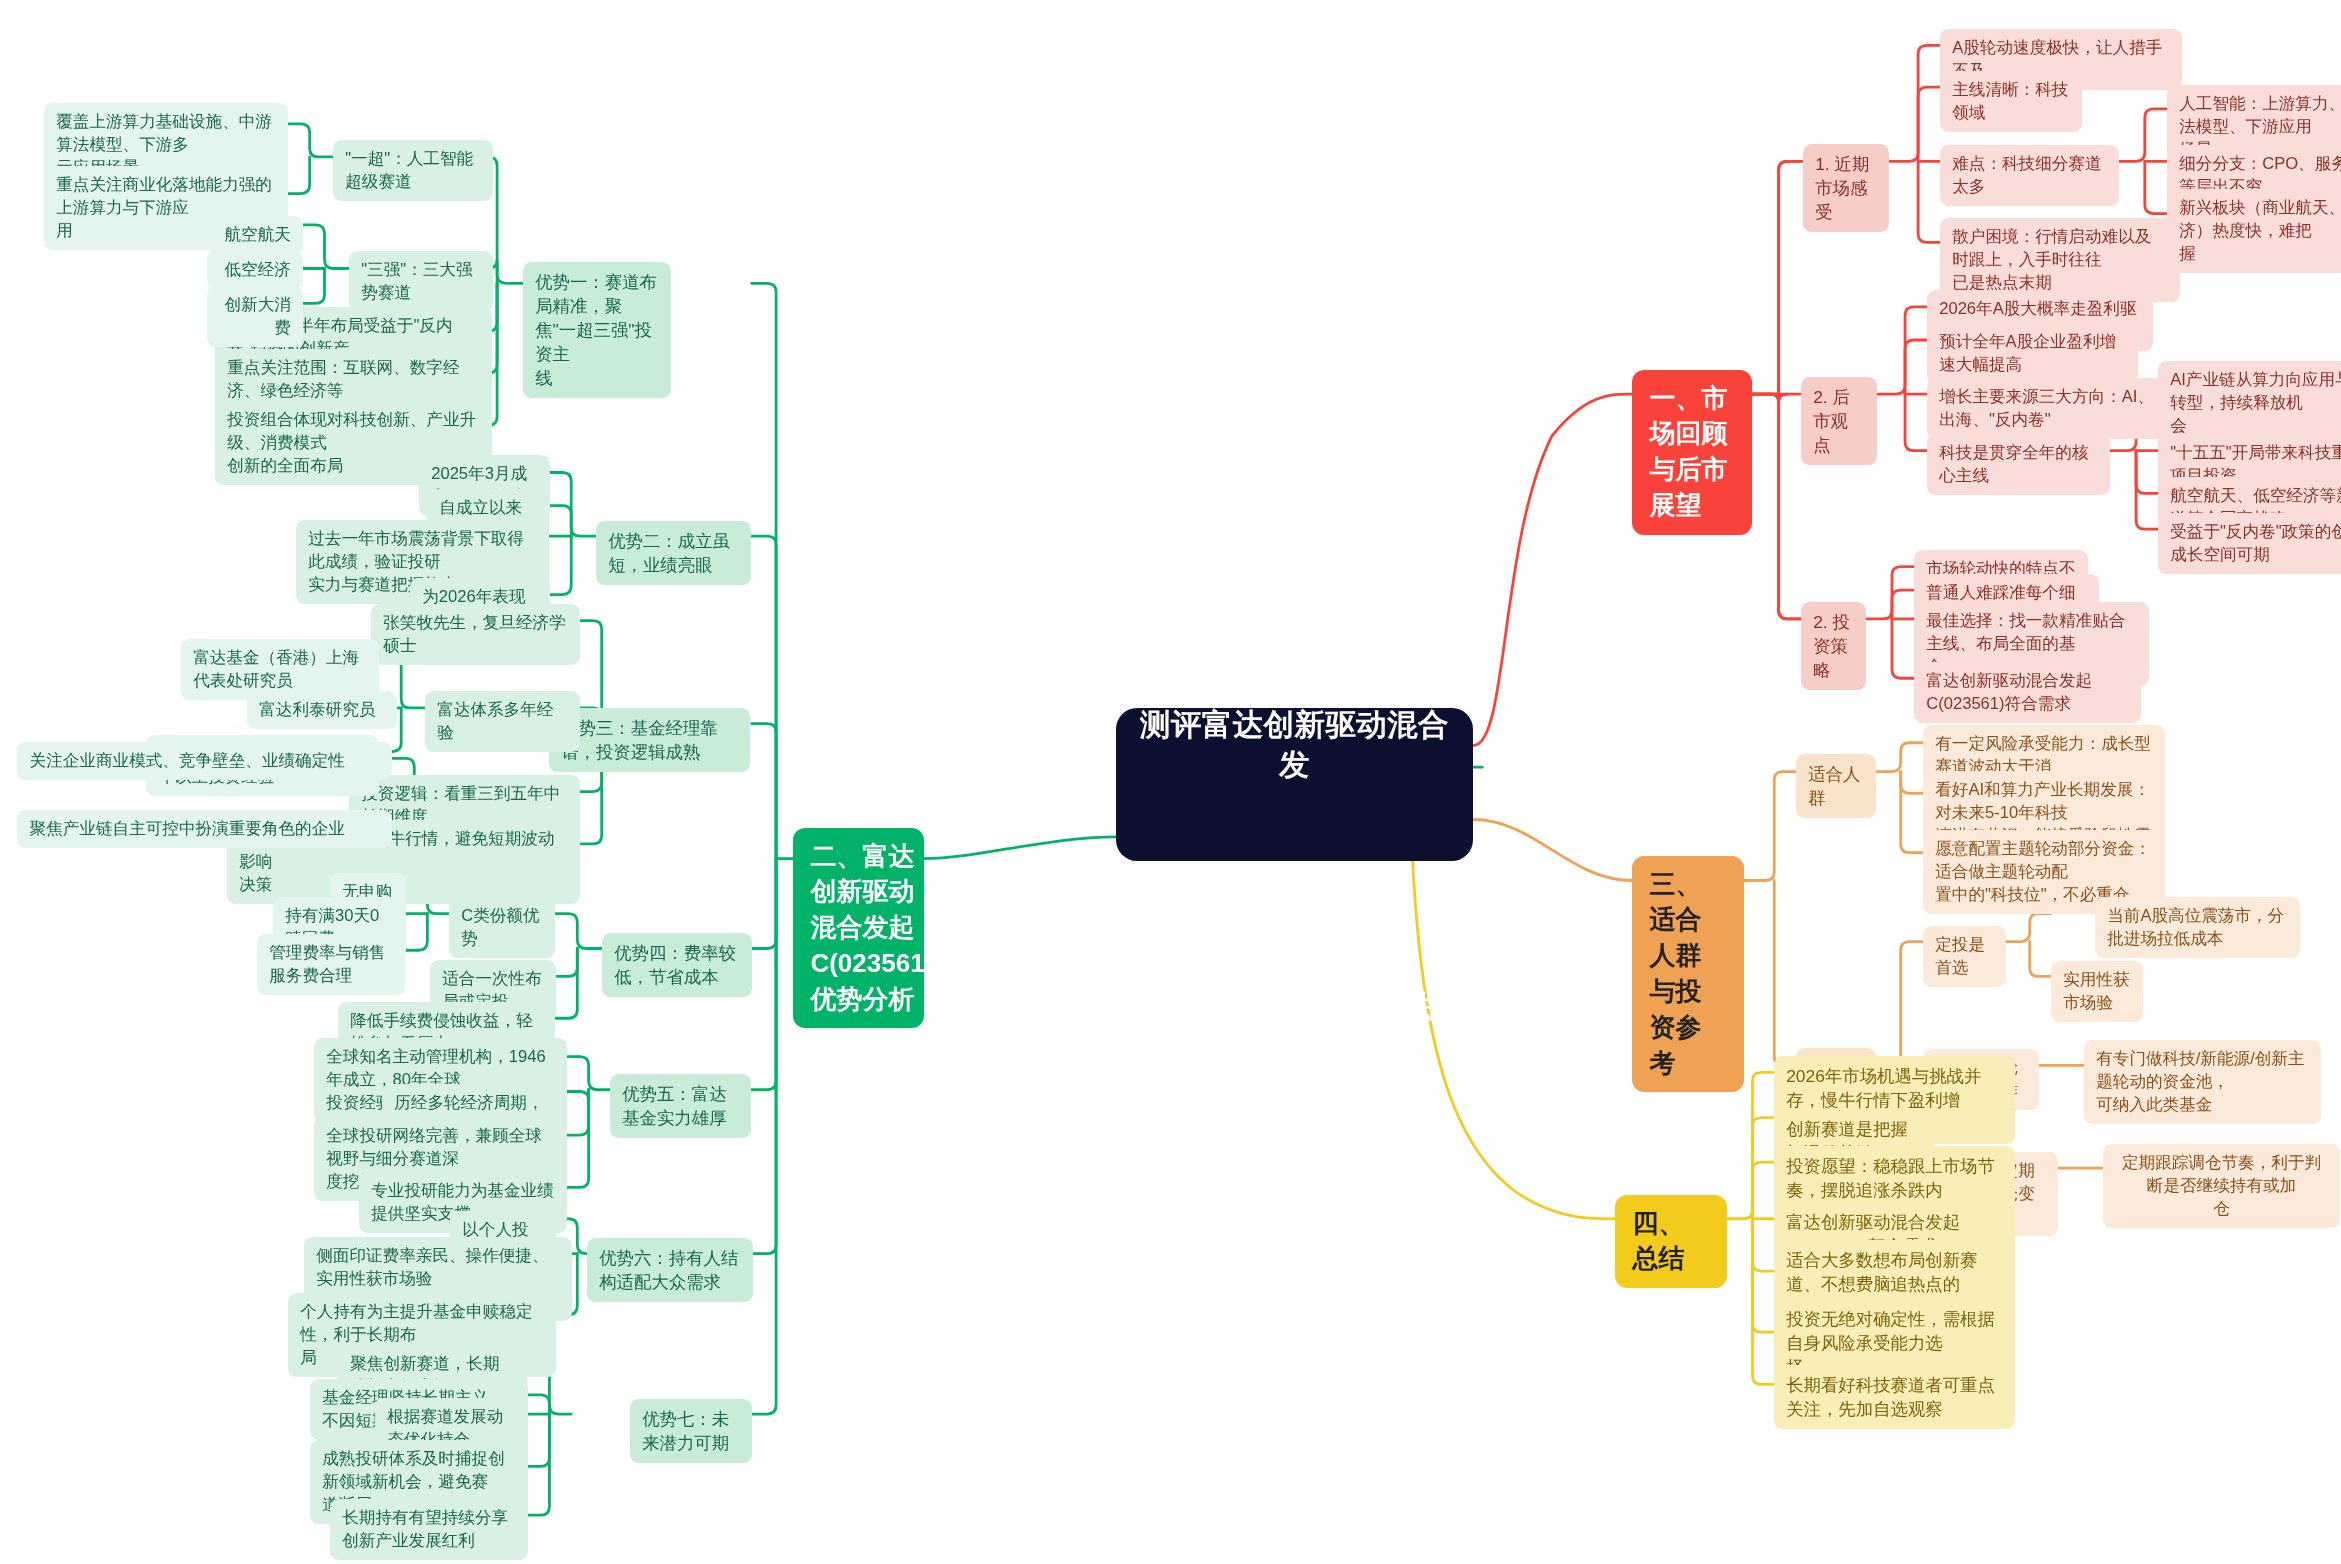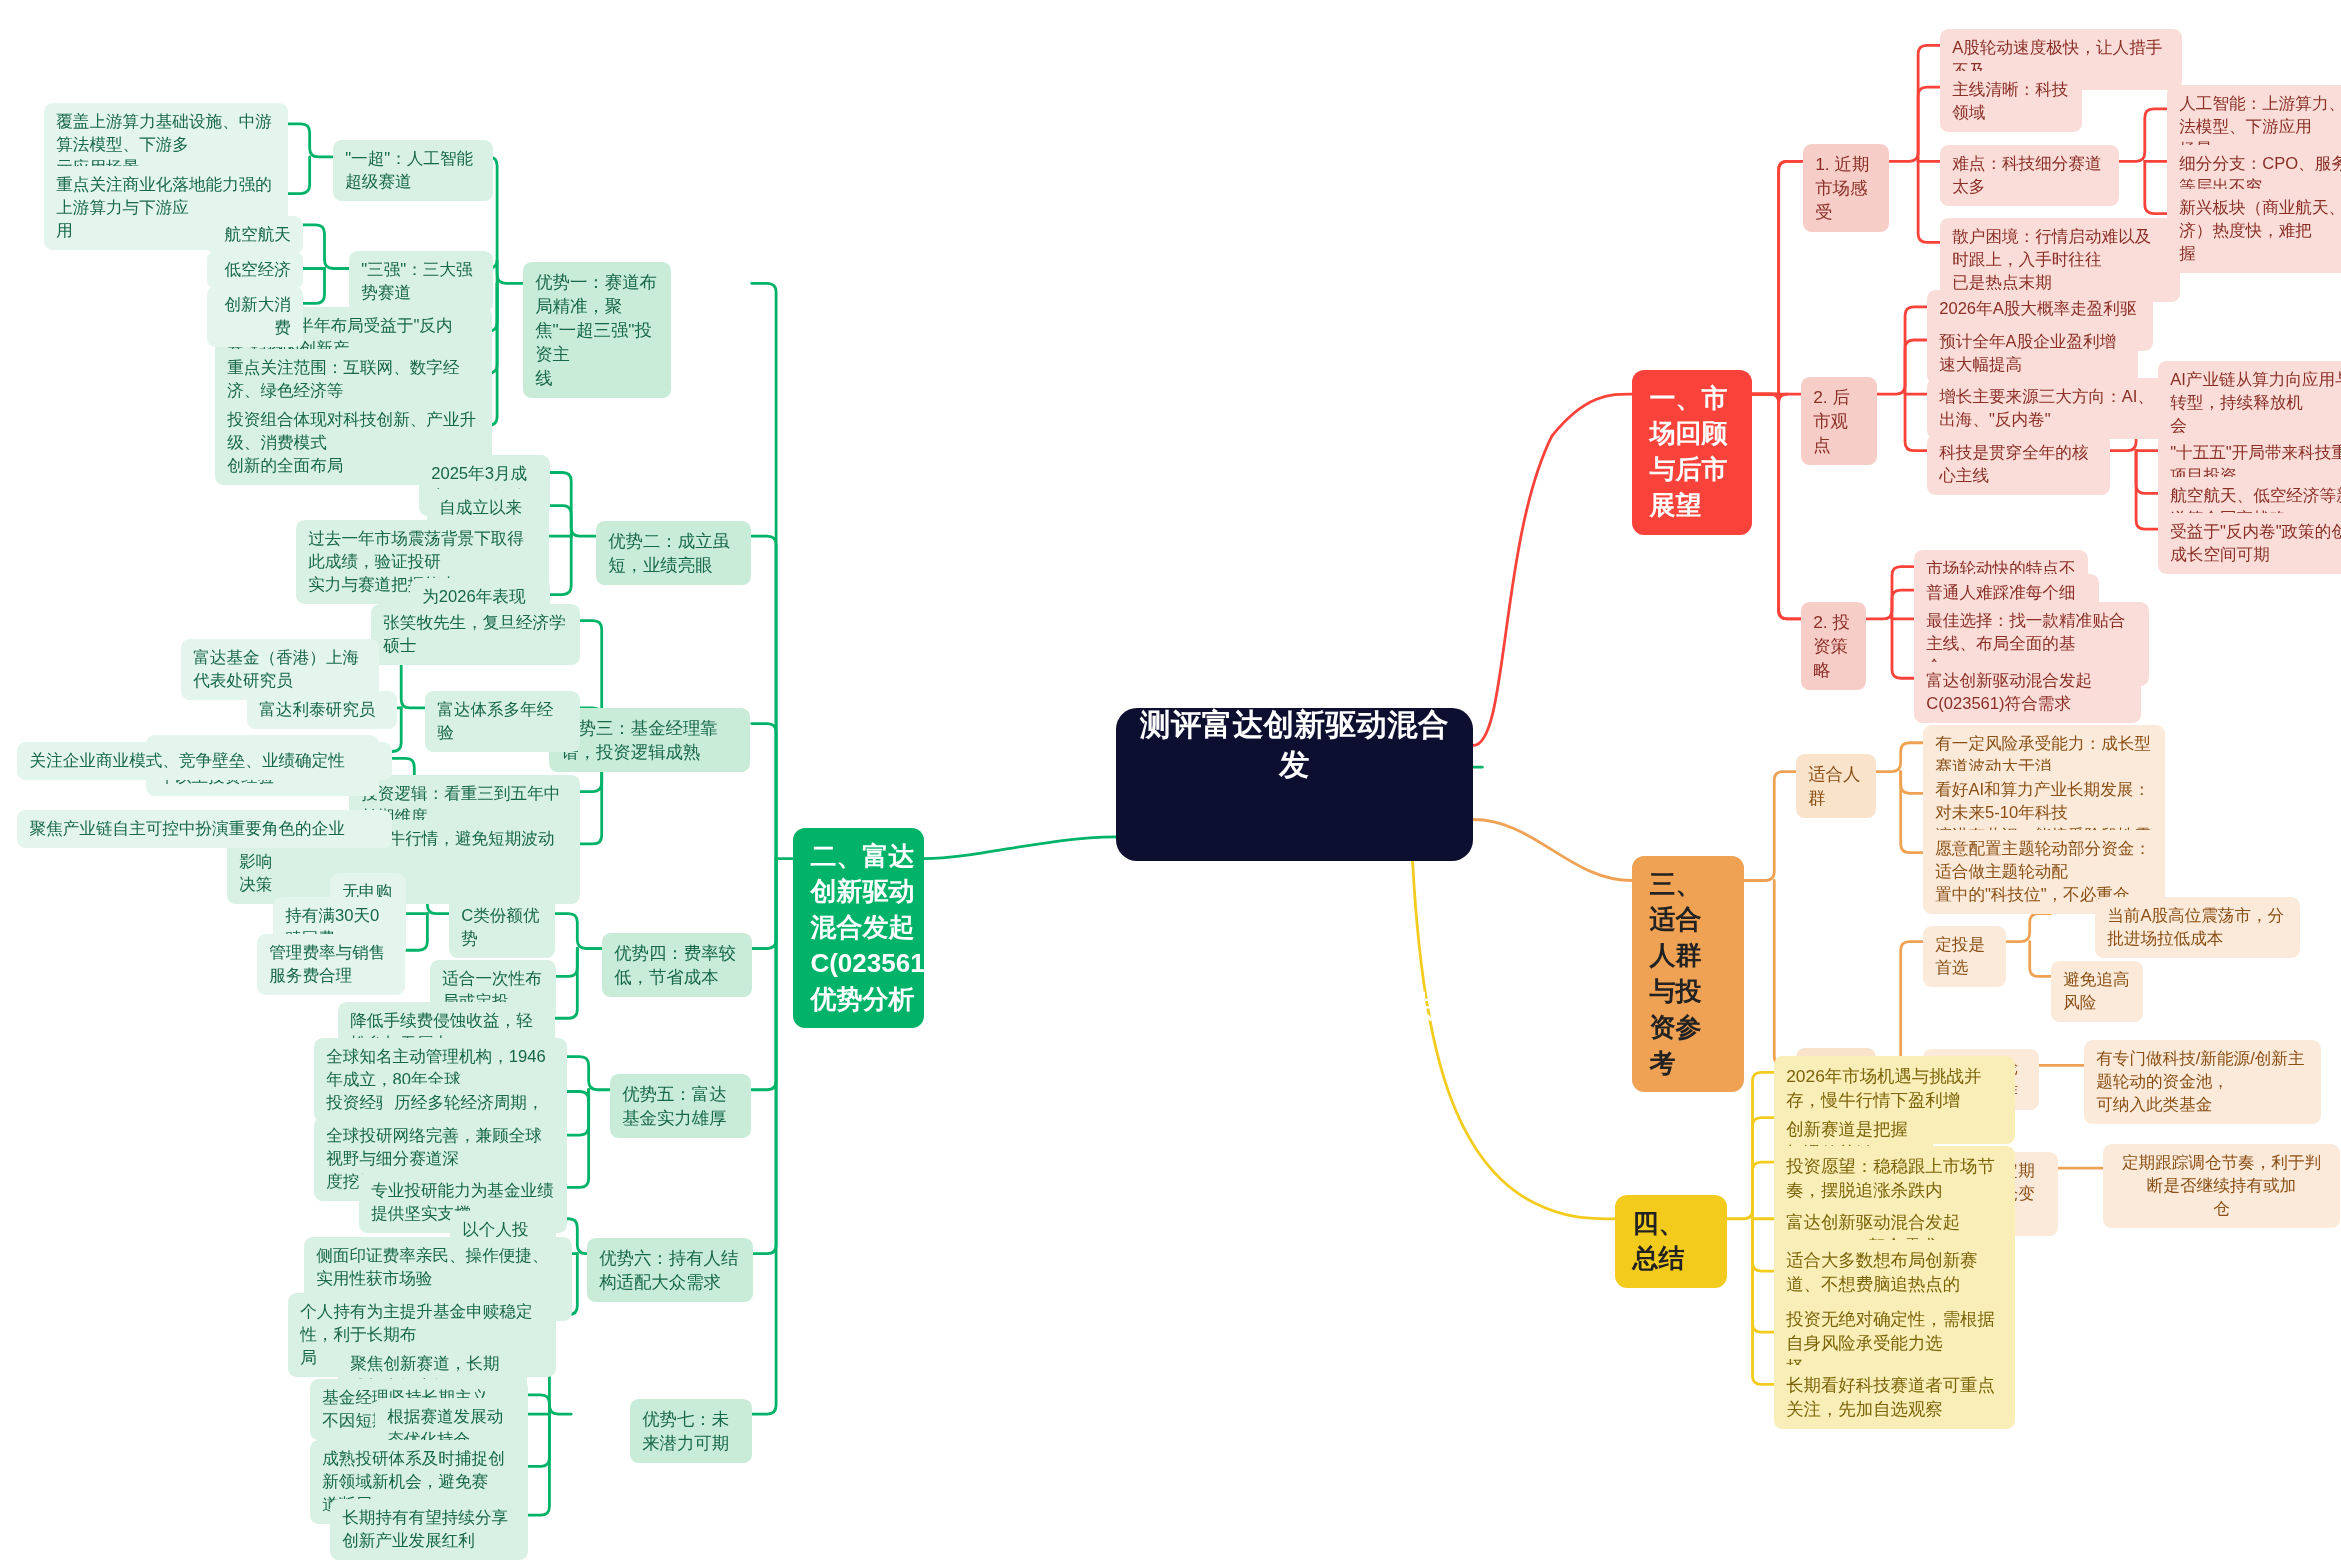--- a/index.html
+++ b/index.html
@@ -261,21 +261,21 @@
 <div class="node orange2" style="left:1923px;top:771px;width:242px;"><span>看好AI和算力产业长期发展：对未来5-10年科技
 演进有共识，能接受阶段性震荡</span></div>
 <div class="node orange2" style="left:1923px;top:830px;width:242px;"><span>愿意配置主题轮动部分资金：适合做主题轮动配
 置中的"科技位"，不必重仓</span></div>
 
 <div class="node orange2" style="left:1923px;top:926px;width:83px;"><span>定投是首选</span></div>
 <div class="node orange2" style="left:1923px;top:1049px;width:116px;"><span>可用主题轮动账户操作</span></div>
 <div class="node orange2" style="left:1923px;top:1152px;width:135px;"><span>关注基金定期报告和持仓变动</span></div>
 
 <div class="node orange2" style="left:2051px;top:897px;width:205px;margin-left:44px;"><span>当前A股高位震荡市，分批进场拉低成本</span></div>
-<div class="node orange2" style="left:2051px;top:961px;width:92px;"><span>避免追高风险</span></div>
+<div class="node orange2" style="left:2051px;top:961px;width:92px;"><span>实用性获市场验</span></div>
 <div class="node orange2" style="left:2084px;top:1040px;width:237px;"><span>有专门做科技/新能源/创新主题轮动的资金池，
 可纳入此类基金</span></div>
 <div class="node orange2" style="left:2103px;top:1144px;width:237px;text-align:center;"><span>定期跟踪调仓节奏，利于判断是否继续持有或加
 仓</span></div>
 
 <div class="node yellow1" style="left:1774px;top:1056px;width:241px;"><span>2026年市场机遇与挑战并存，慢牛行情下盈利增
 长是核心支撑</span></div>
 <div class="node yellow1" style="left:1774px;top:1109px;width:159px;"><span>创新赛道是把握机遇的关键</span></div>
 <div class="node yellow1" style="left:1774px;top:1146px;width:241px;"><span>投资愿望：稳稳跟上市场节奏，摆脱追涨杀跌内
 耗</span></div>

